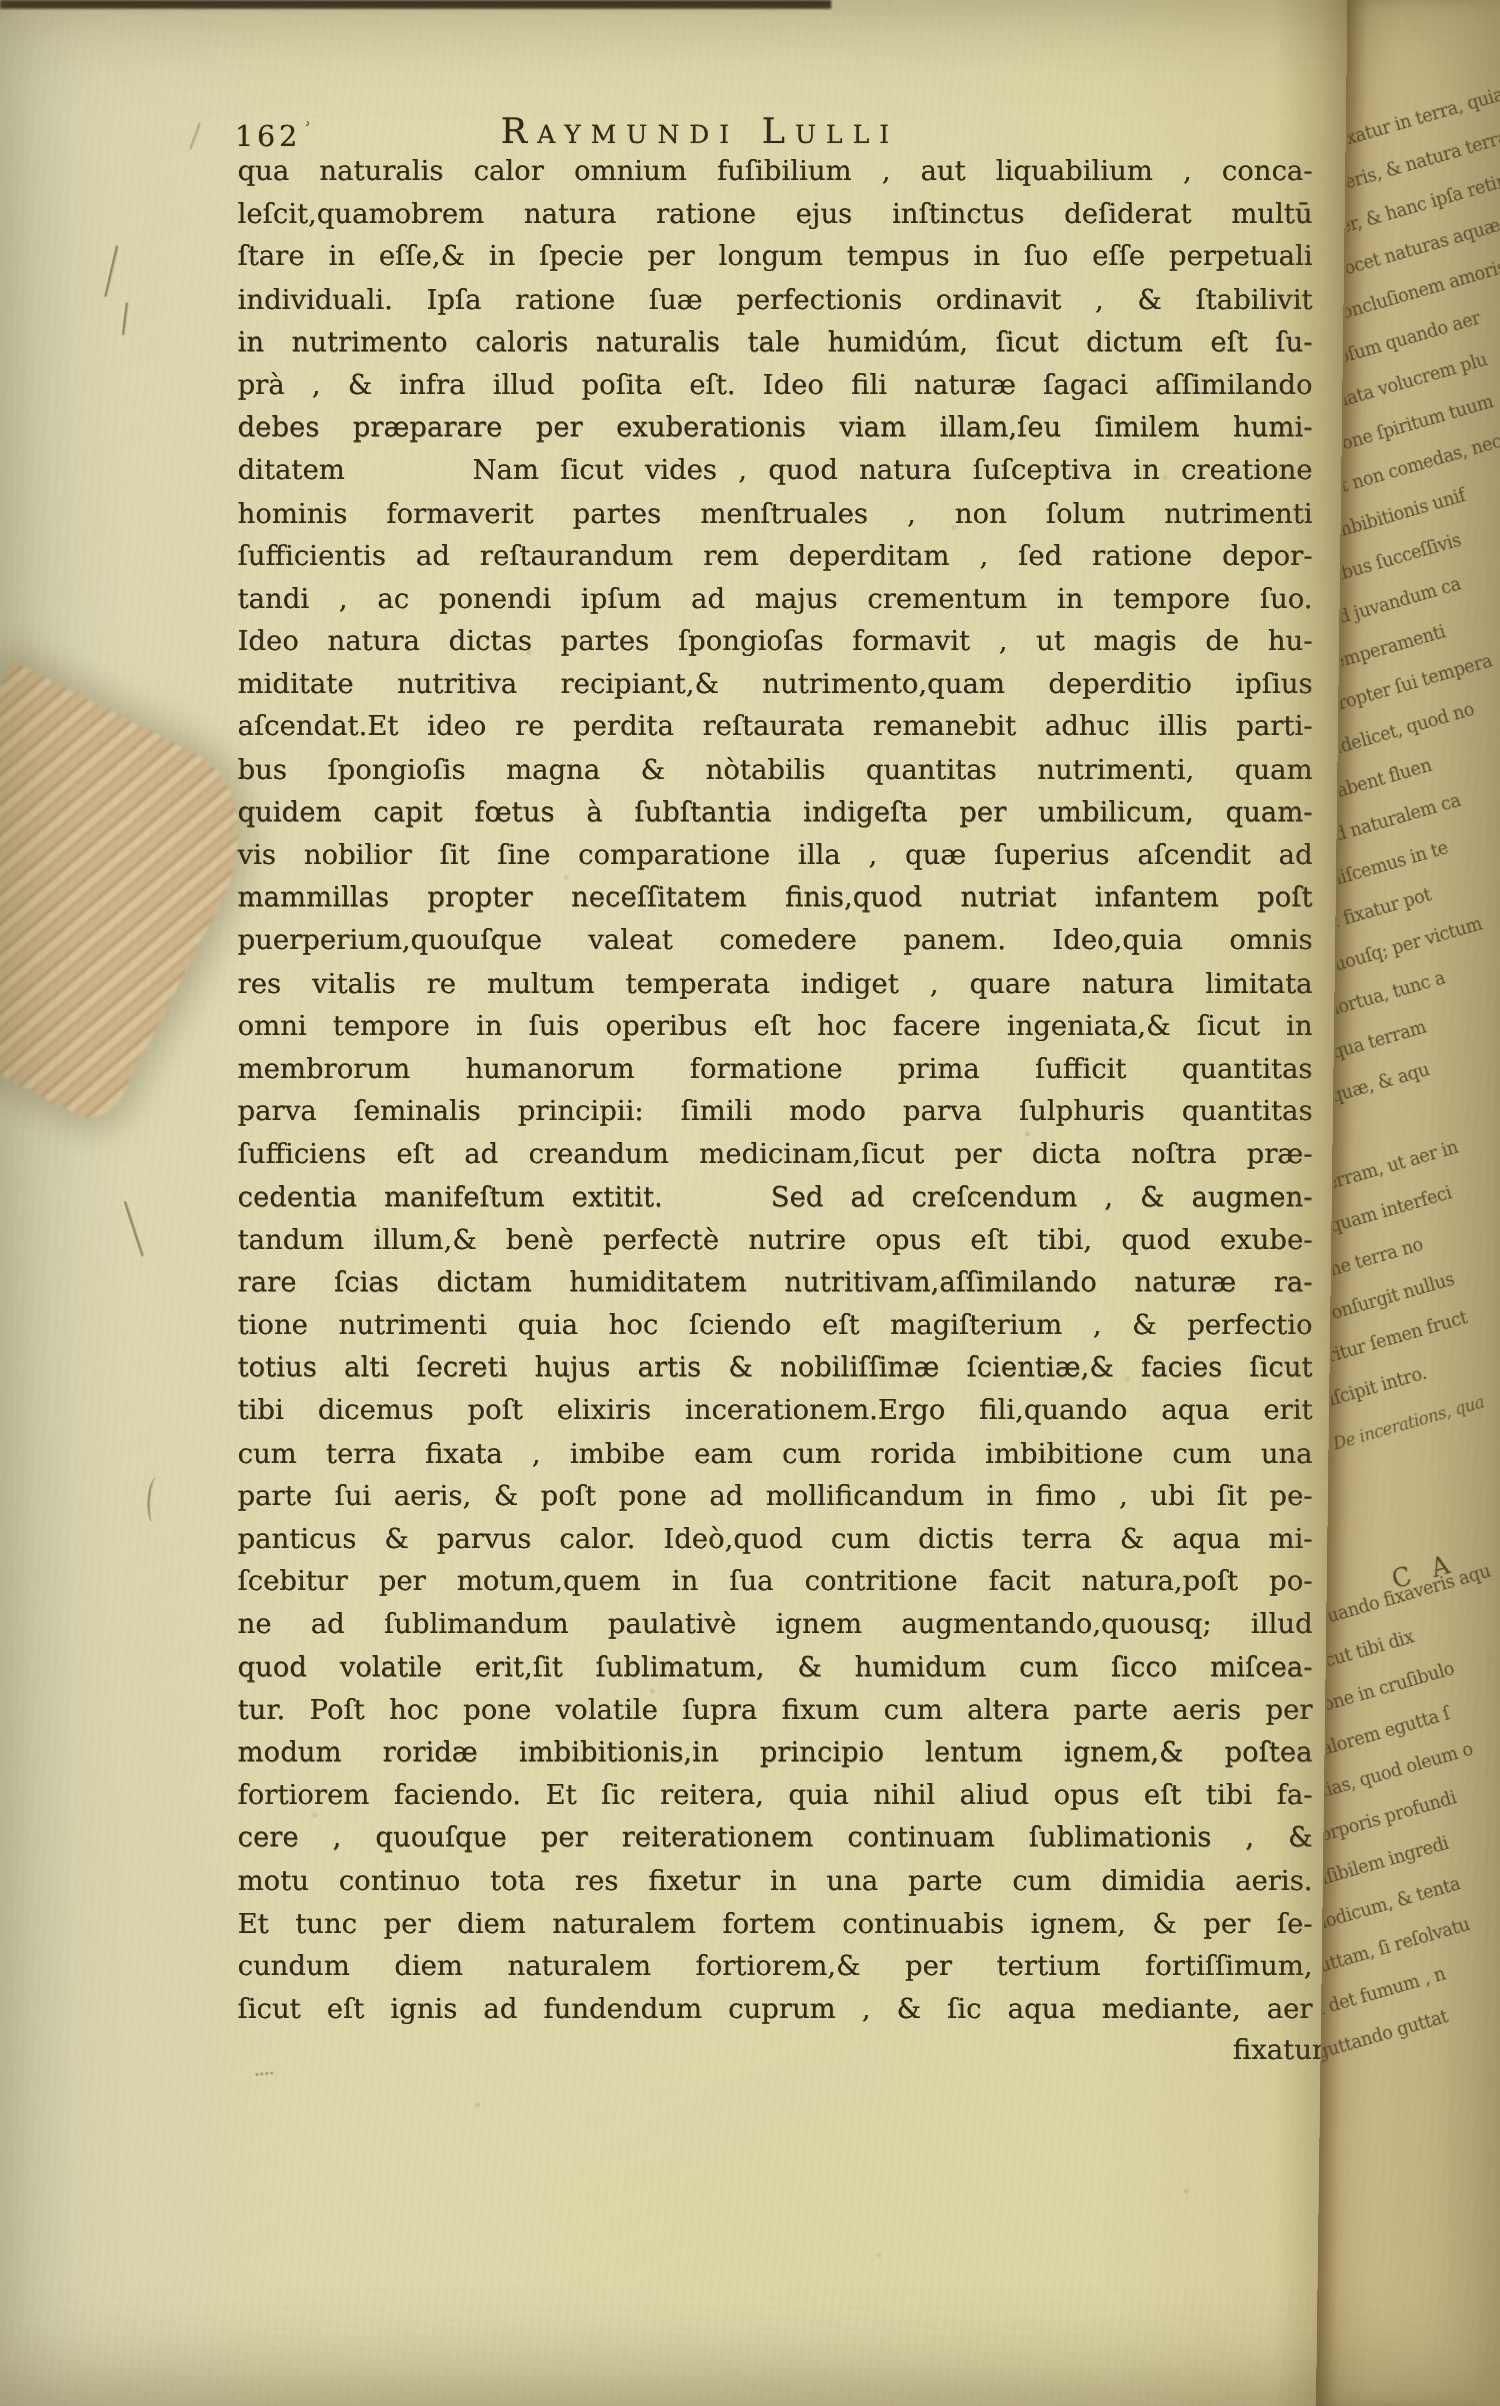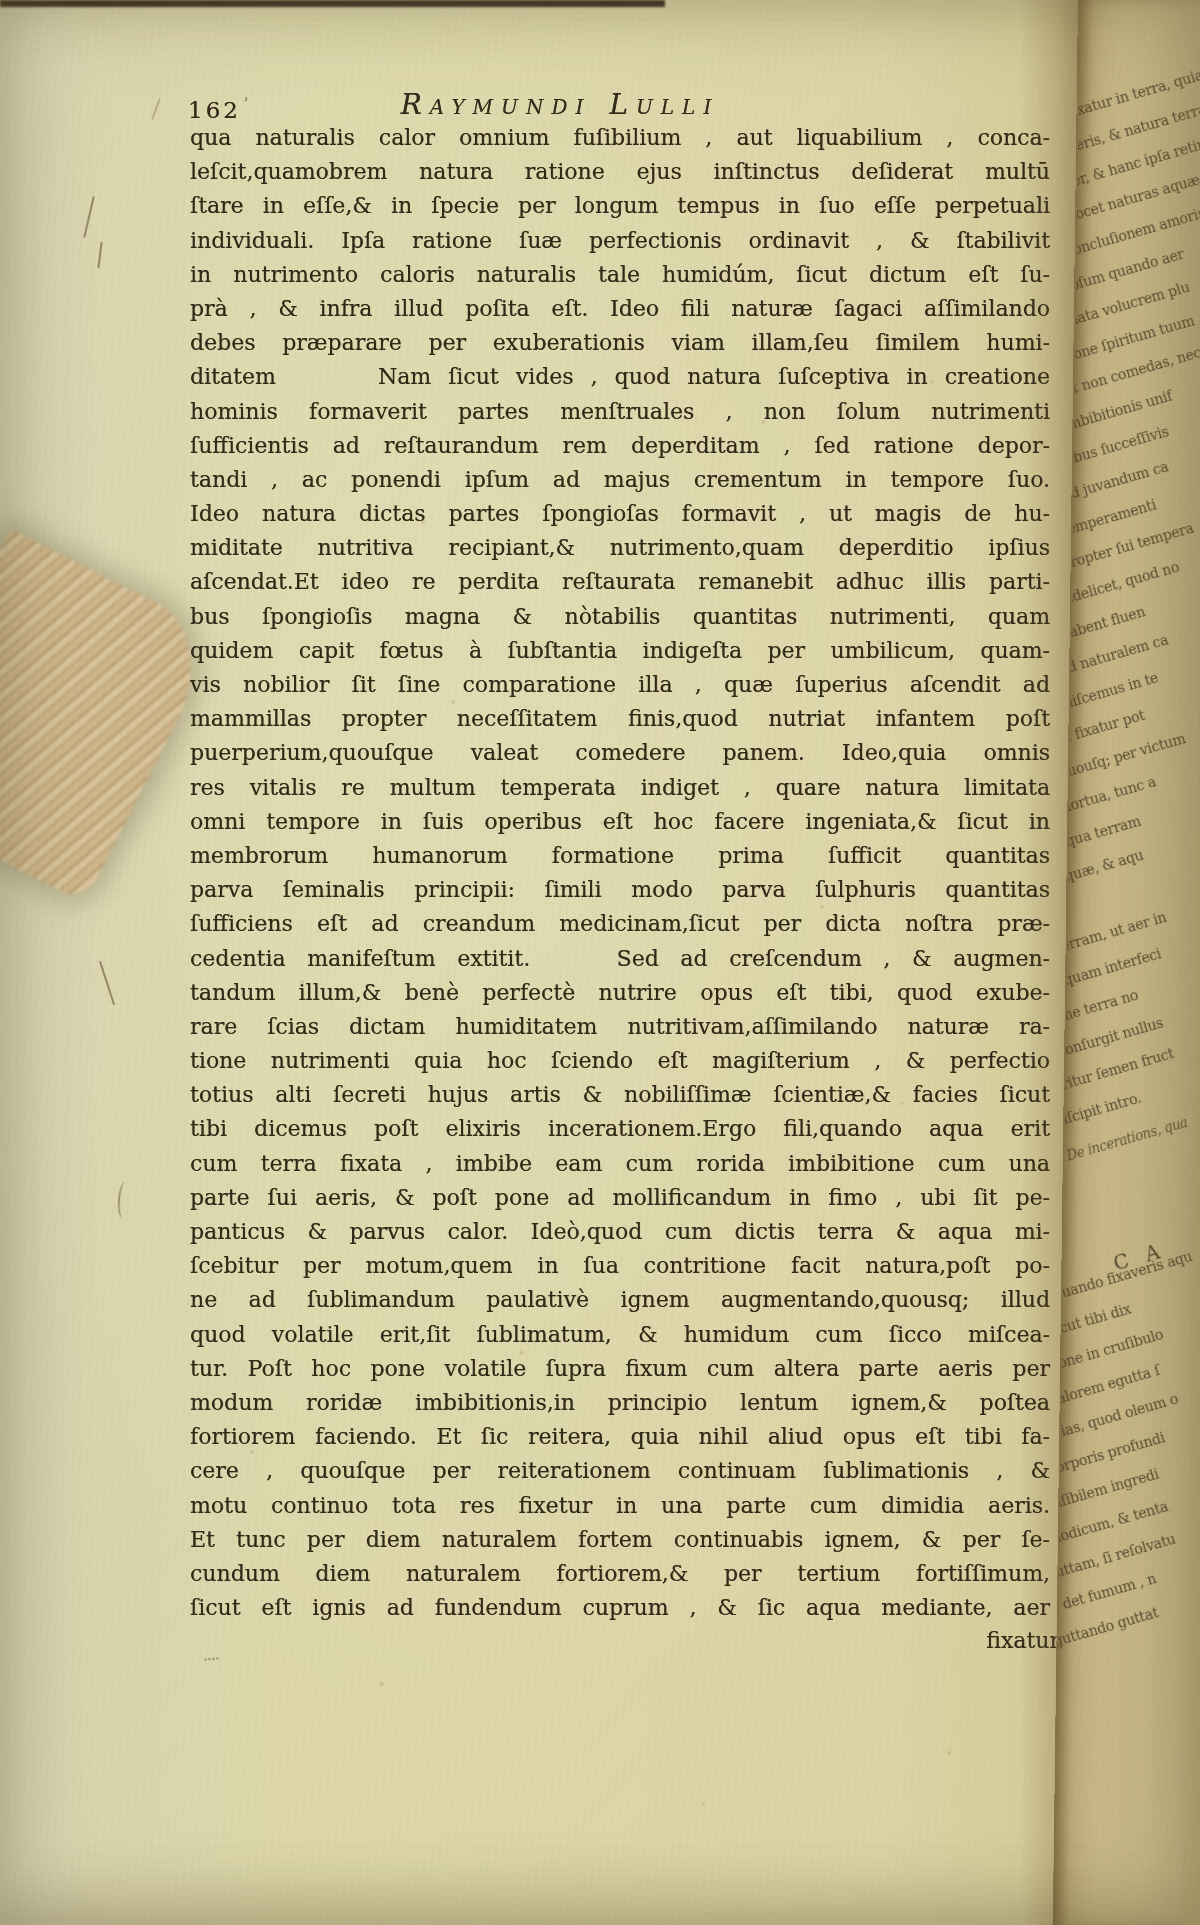--- a/index.html
+++ b/index.html
@@ -13,21 +13,21 @@
       repeating-linear-gradient(7deg, rgba(150,130,80,0.025) 0 3px, transparent 3px 8px),
       repeating-linear-gradient(96deg, rgba(100,90,50,0.03) 0 2px, transparent 2px 7px);}
   .vignette{position:absolute;inset:0;pointer-events:none;
       box-shadow:inset 0 0 90px rgba(95,85,50,0.28), inset -30px 0 60px rgba(95,75,40,0.18), inset 0 -25px 60px rgba(100,90,55,0.15);}
   .top-bar{position:absolute;left:0;top:0;width:665px;height:7px;background:#3e3122;filter:blur(1px);}
   .top-bar-right{position:absolute;left:1130px;top:-10px;width:90px;height:18px;background:#43351f;transform:rotate(9deg);filter:blur(2.5px);opacity:.8;}
 
   
   .page-number{position:absolute;left:188px;top:97px;font-size:23px;letter-spacing:3px;color:#332817;text-shadow:0 0 .6px rgba(50,38,20,.7);}
   .number-tick{position:absolute;left:243px;top:94px;font-size:16px;color:rgba(70,52,28,.75);transform:rotate(14deg);}
-  .running-header{position:absolute;left:330px;top:88px;width:460px;text-align:center;color:#33291a;white-space:nowrap;text-shadow:0 0 .6px rgba(50,38,20,.65);font-style:italic;}
+  .running-header{position:absolute;left:330px;top:88px;width:460px;text-align:center;color:#33291a;white-space:nowrap;text-shadow:0 0 .6px rgba(50,38,20,.65);}
   .running-header .big{font-size:28px;letter-spacing:8px;}
   .running-header .caps{font-size:20px;letter-spacing:8px;}
   .running-header .gap{display:inline-block;width:18px;}
   .body-text{position:absolute;left:190px;top:121px;width:860px;color:#322817;
       font-size:22px;text-shadow:0.3px 0.3px 0.5px rgba(50,38,20,.55);}
   .bline{height:34.2px;line-height:34.2px;text-align:justify;text-align-last:justify;white-space:nowrap;overflow:visible;}
   .catchword{position:absolute;left:950px;top:1628px;width:110px;text-align:right;font-size:22px;color:#342a18;text-shadow:0.3px 0.3px 0.5px rgba(50,38,20,.55);}
 
   
   .gutter-shadow{position:absolute;left:1018px;top:0;width:70px;height:100%;pointer-events:none;

